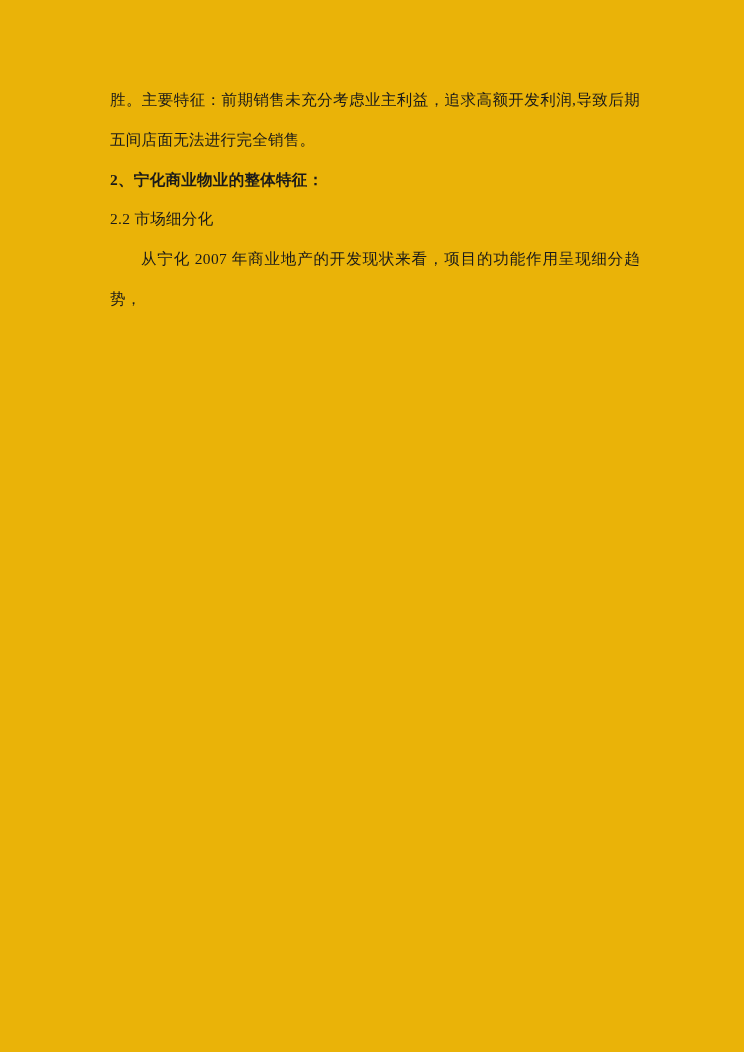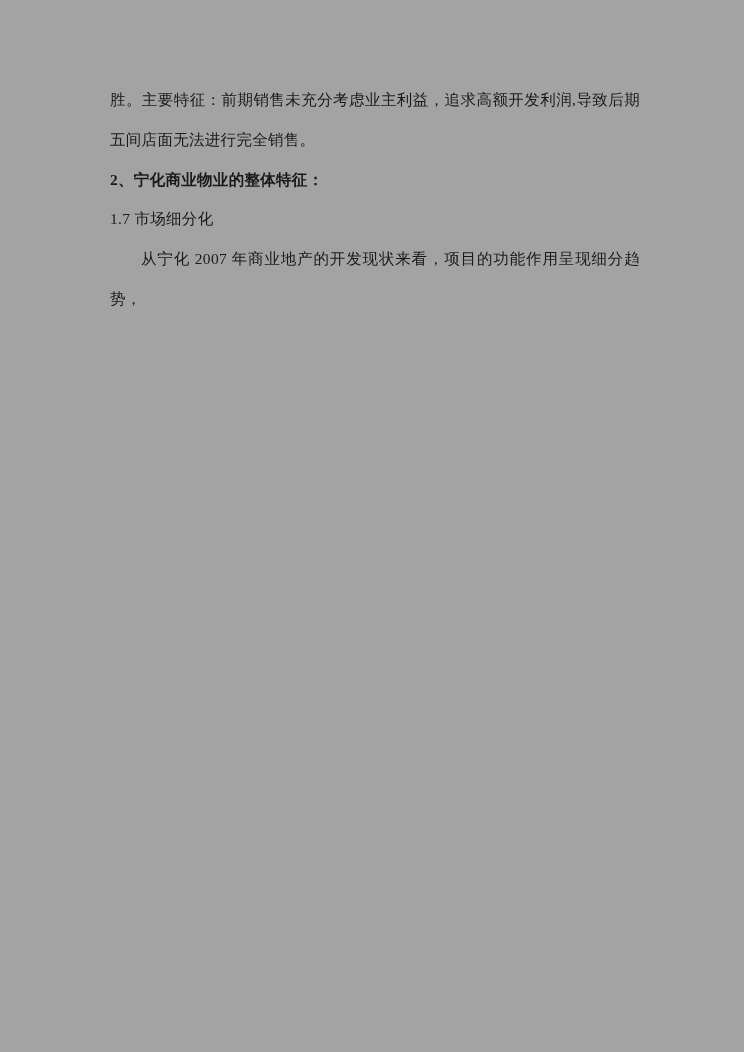--- a/index.html
+++ b/index.html
@@ -35,20 +35,20 @@
   .doc-content p.indent {
     text-indent: 2em;
   }
   .doc-content b {
     font-weight: bold;
   }
 </style>
 </head>
 <body>
 
-<div class="page" style="background: #a3a3a3;">
+<div class="page" style="background: #eab308;">
   <div class="doc-content" style="color: rgb(26, 26, 26);">
       <p><span>胜。主要特征：前期销售未充分考虑业主利益，追求高额开发利润,导致后期五间店面无法进行完全销售。</span></p>
       <p><b>2、宁化商业物业的整体特征：</b></p>
-      <p><span>1.7 市场细分化</span></p>
+      <p><span>2.2 市场细分化</span></p>
       <p class="indent"><span>从宁化 2007 年商业地产的开发现状来看，项目的功能作用呈现细分趋势，</span></p>
     </div>
 </div>
 
 </body></html>

